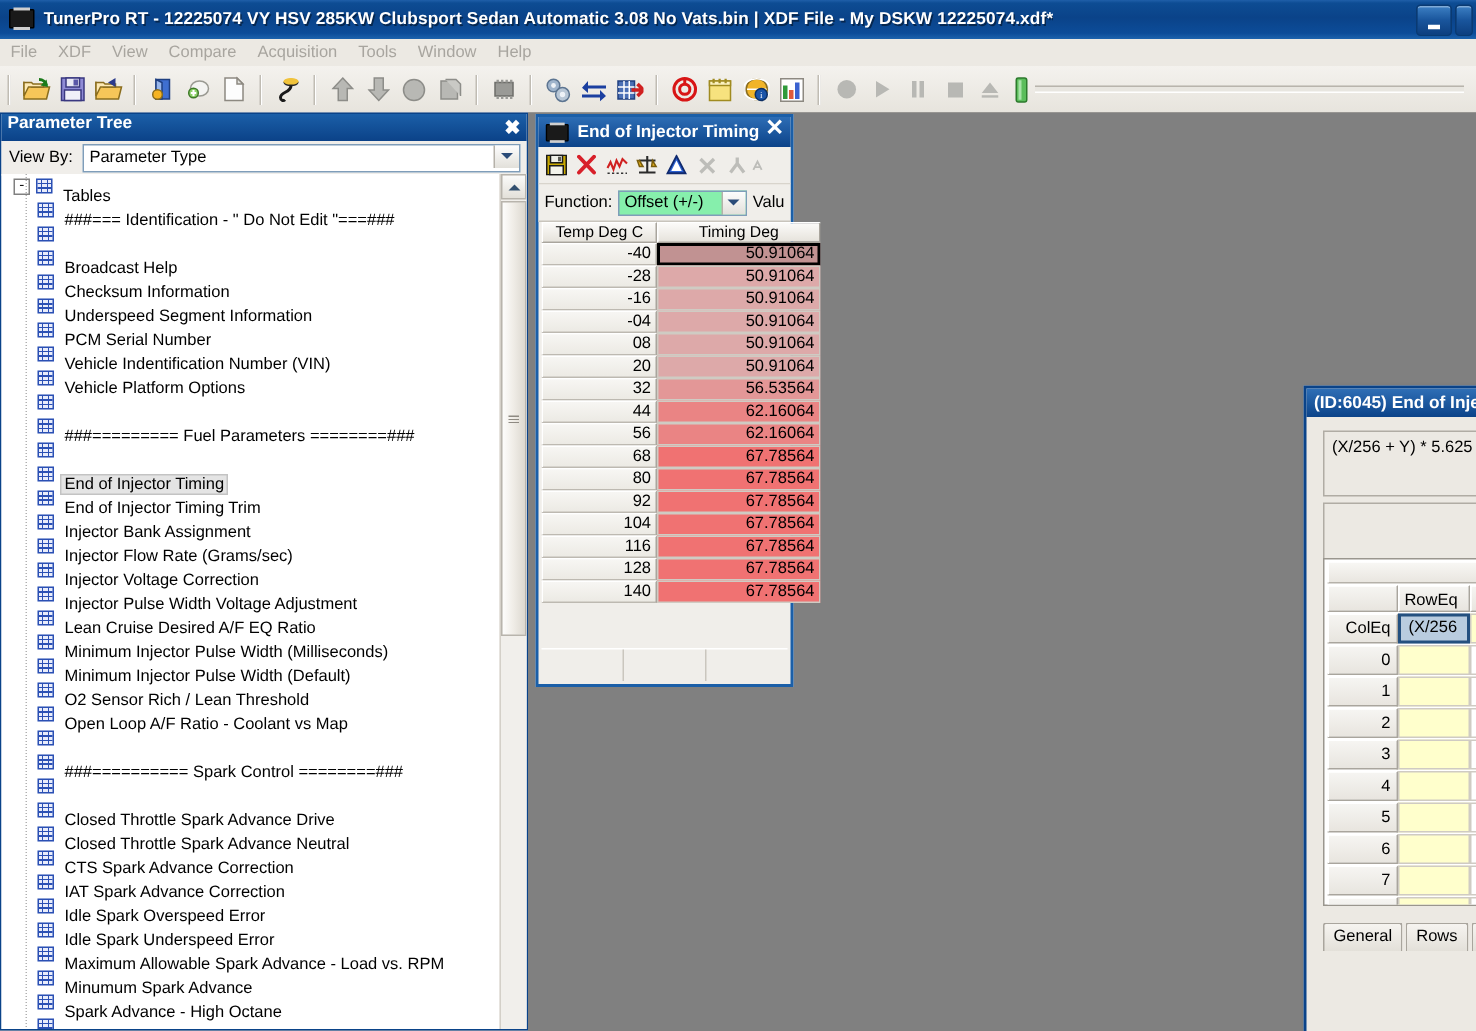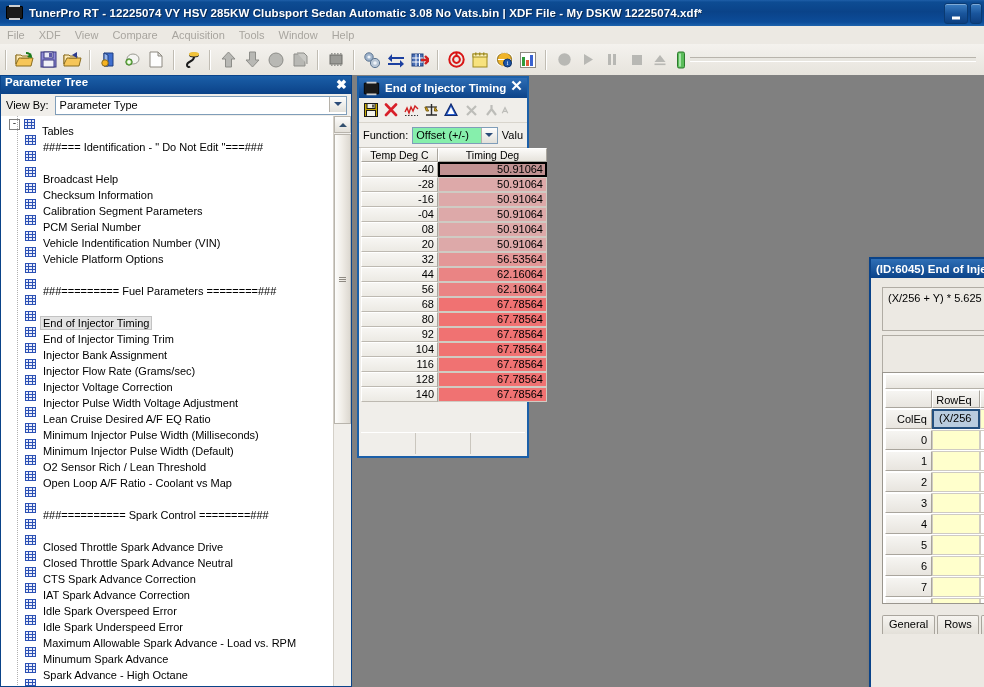--- a/index.html
+++ b/index.html
@@ -519,21 +519,21 @@
               <span class="tree-label">Broadcast Help</span>
             </div>
             <div class="tree-row">
               <span class="indent"></span>
               <span class="gridicon"></span>
               <span class="tree-label">Checksum Information</span>
             </div>
             <div class="tree-row">
               <span class="indent"></span>
               <span class="gridicon"></span>
-              <span class="tree-label">Calibration Segment Parameters</span>
+              <span class="tree-label">Underspeed Segment Information</span>
             </div>
             <div class="tree-row">
               <span class="indent"></span>
               <span class="gridicon"></span>
               <span class="tree-label">PCM Serial Number</span>
             </div>
             <div class="tree-row">
               <span class="indent"></span>
               <span class="gridicon"></span>
               <span class="tree-label">Vehicle Indentification Number (VIN)</span>

